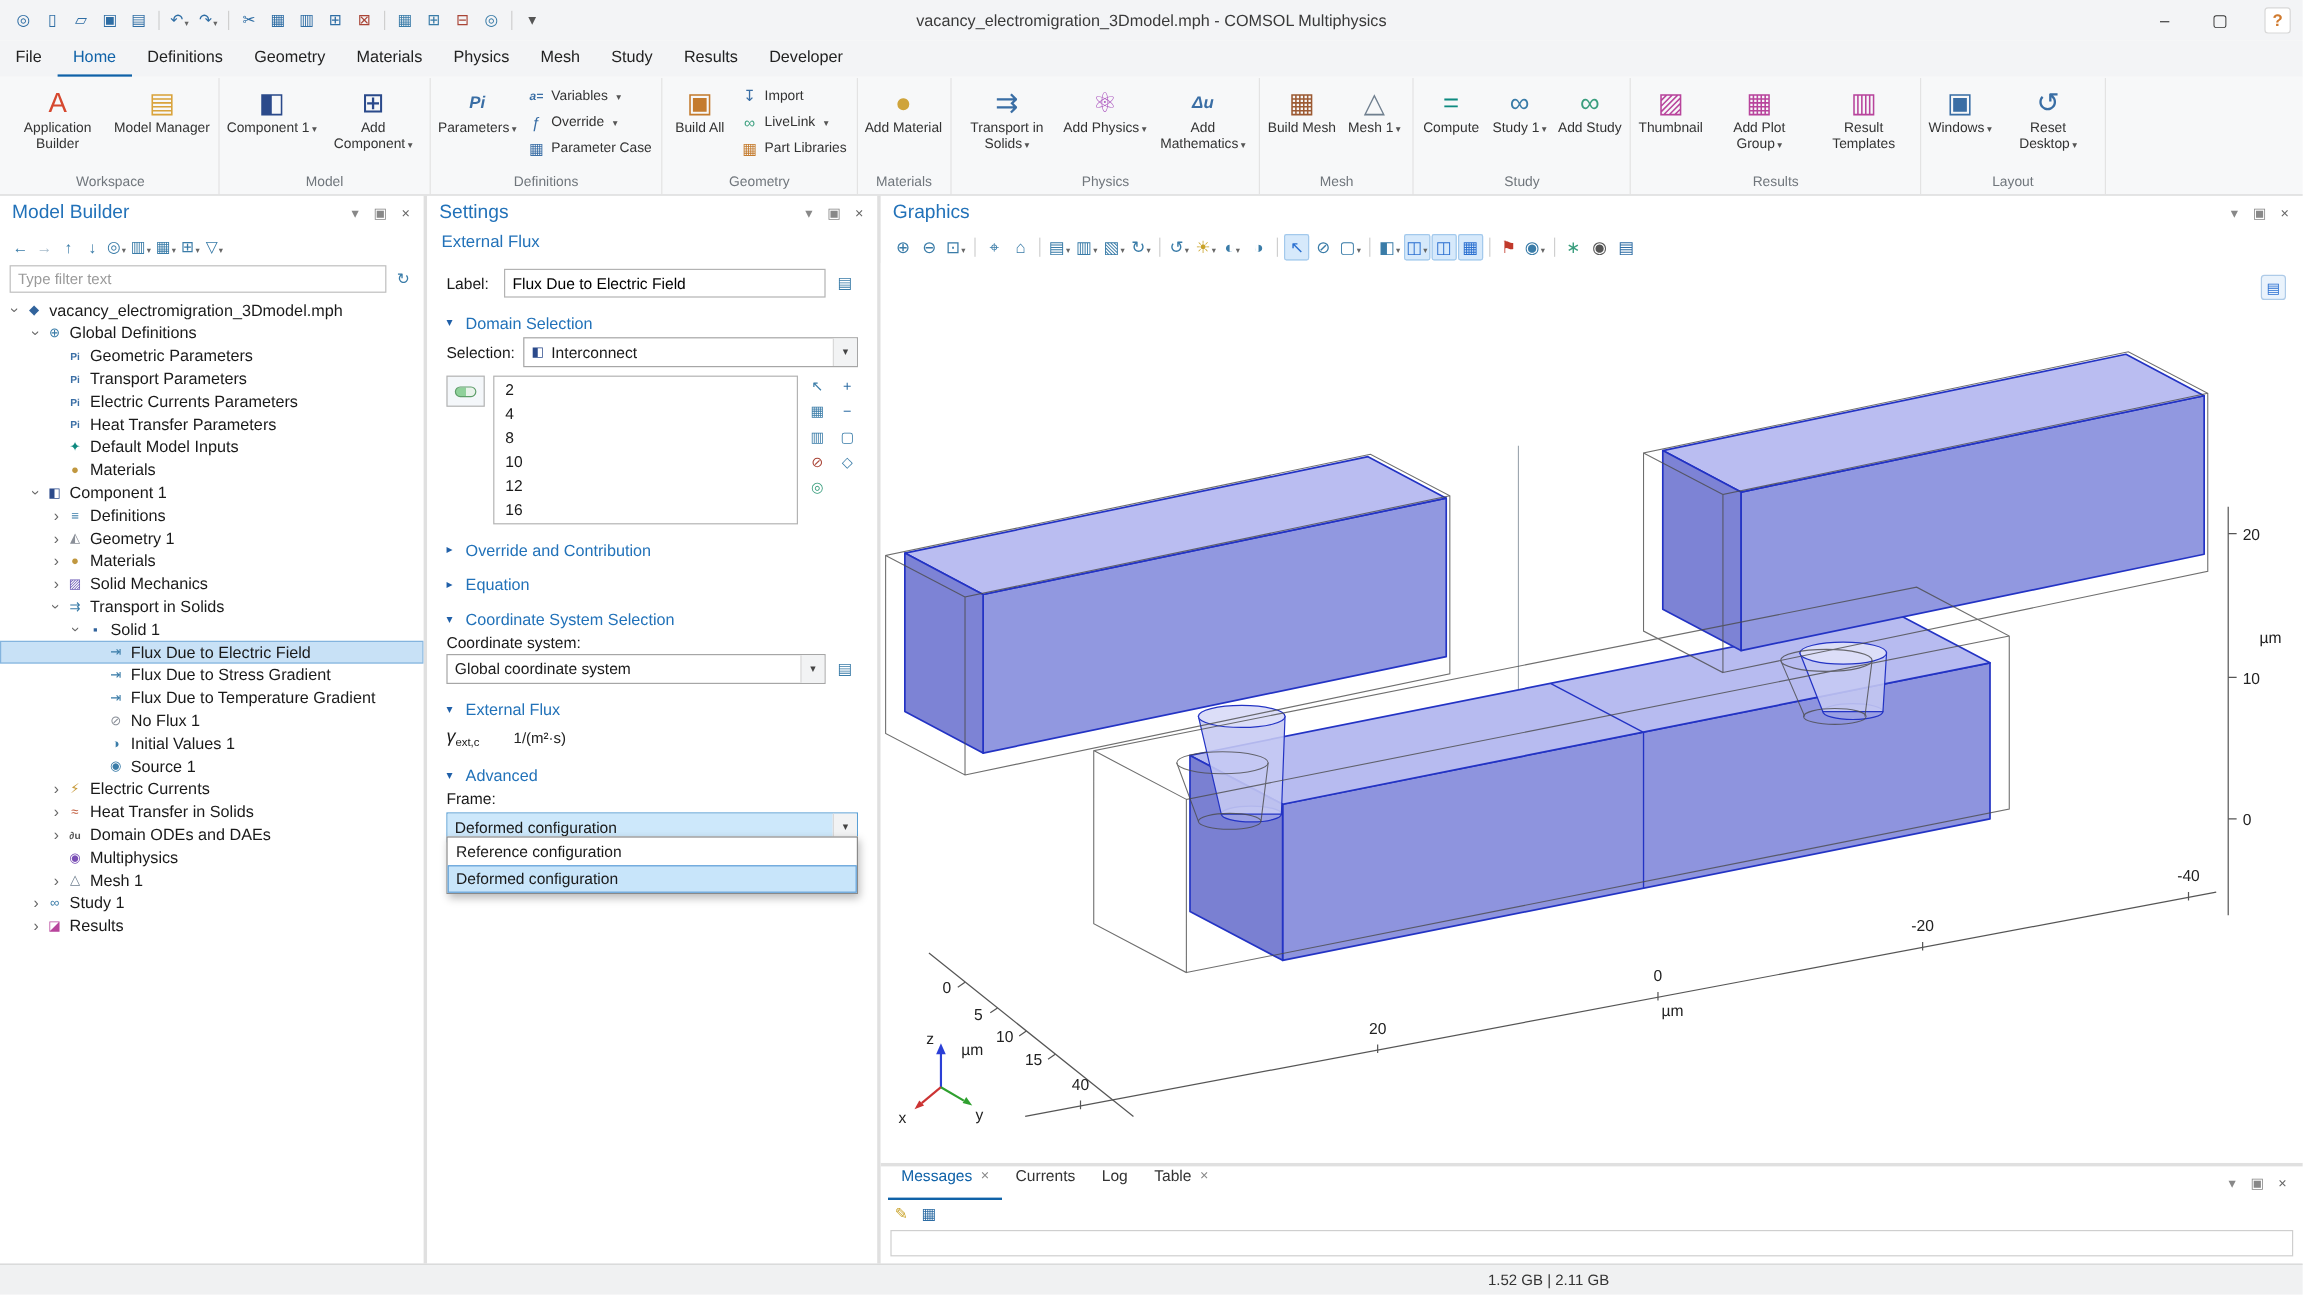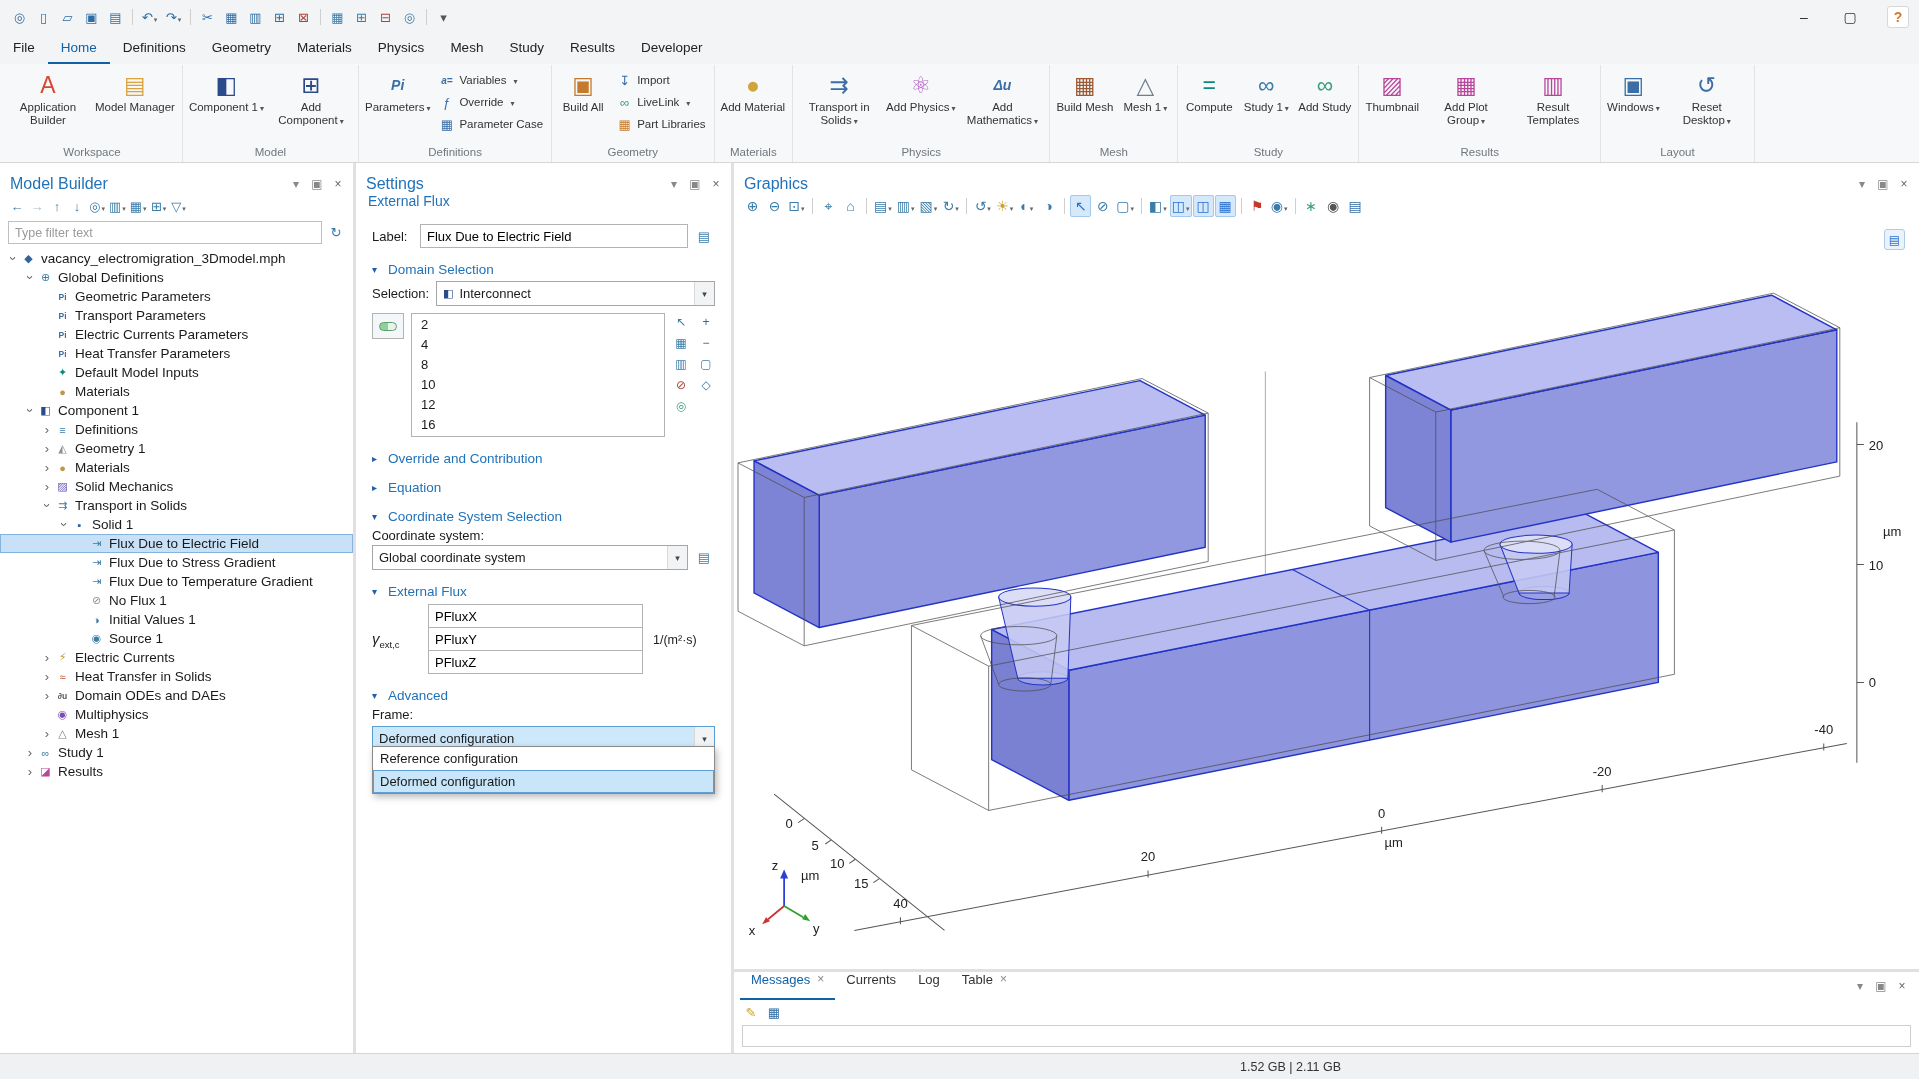--- a/index.html
+++ b/index.html
@@ -34,21 +34,21 @@
   .caret::after{content:"▾";font-size:8px;color:#555;margin-left:2px}
   .rsmallcol{display:flex;flex-direction:column;gap:2px;padding-top:5px}
   .rsmall{display:flex;align-items:center;gap:5px;height:20px;padding:0 5px;font-size:11.5px;color:#333;text-align:left}
   .rsmall .ricon{font-size:13px;width:15px;text-align:center}
   .rsmall .ricon.txticon{font-size:10px}
   .rlabel{height:18px;text-align:center;font-size:11.5px;color:#70767c;padding-top:2px}
   #help-btn{position:absolute;right:10px;top:6px;width:22px;height:22px;border:1px solid #d8d8d8;background:#fff;border-radius:3px;display:flex;align-items:center;justify-content:center;font-weight:bold;font-size:14px}
 
   
   #main{display:flex;height:890px}
-  .panel-head{display:flex;align-items:flex-end;height:30px;padding:0 6px 0 10px;flex:none}
+  .panel-head{display:flex;align-items:center;height:30px;padding:0 6px 0 10px;flex:none}
   .panel-title{color:#2272b9;font-size:16px}
   .panel-ctrls{margin-left:auto;display:flex;gap:3px}
   .pbtn{width:18px;height:18px;font-size:12px;display:flex;align-items:center;justify-content:center}
 
   #model-builder{width:356px;border-right:3px solid #e0e0e0;display:flex;flex-direction:column;background:#fff}
   .mb-toolbar{display:flex;align-items:center;height:26px;padding:0 8px;gap:2px;flex:none}
   .tbtn2{height:20px;min-width:18px;display:flex;align-items:center;justify-content:center;font-size:13px;padding:0 1px}
   .filter-row{display:flex;align-items:center;padding:2px 8px;gap:5px;flex:none}
   .filter-input{flex:1;height:23px;border:1px solid #bfbfbf;padding:0 6px;font-size:12.5px;color:#333;outline:none}
   .filter-input::placeholder{color:#9a9a9a}
@@ -201,20 +201,21 @@
       <button class="tbtn">
         <span style="color: rgb(58, 124, 168);">◎</span>
       </button>
 
       <span class="sep"></span>
 
       <button class="tbtn">
         <span style="color: rgb(85, 85, 85);">▾</span>
       </button>
     </div>
+  <div class="win-title">vacancy_electromigration_3Dmodel.mph - COMSOL Multiphysics</div>
   <div class="wincontrols">
     <button class="wbtn">
         <span style="color: rgb(51, 51, 51);">–</span>
       </button>
     <button class="wbtn">
         <span style="color: rgb(51, 51, 51);">▢</span>
       </button>
     <button class="wbtn">
         <span style="color: rgb(51, 51, 51);">×</span>
       </button>
@@ -857,25 +858,20 @@
             <span style="color: rgb(58, 124, 168);">▤</span>
           </button>
       </div>
 
       <div class="sec-head">
         <span class="chev open"></span>
         <span>External Flux</span>
       </div>
       <div class="gamma-row">
         <span class="gsym"><span>γ</span><sub>ext,c</sub></span>
-        <div class="flux-fields">
-          <input class="flux-input" value="PFluxX" style="">
-          <input class="flux-input" value="PFluxY" style="">
-          <input class="flux-input" value="PFluxZ" style="">
-        </div>
         <span class="unitlbl">1/(m²·s)</span>
       </div>
 
       <div class="sec-head">
         <span class="chev open"></span>
         <span>Advanced</span>
       </div>
       <div style="margin:4px 0 2px">Frame:</div>
       <div class="frame-wrap">
         <div class="combo open">

